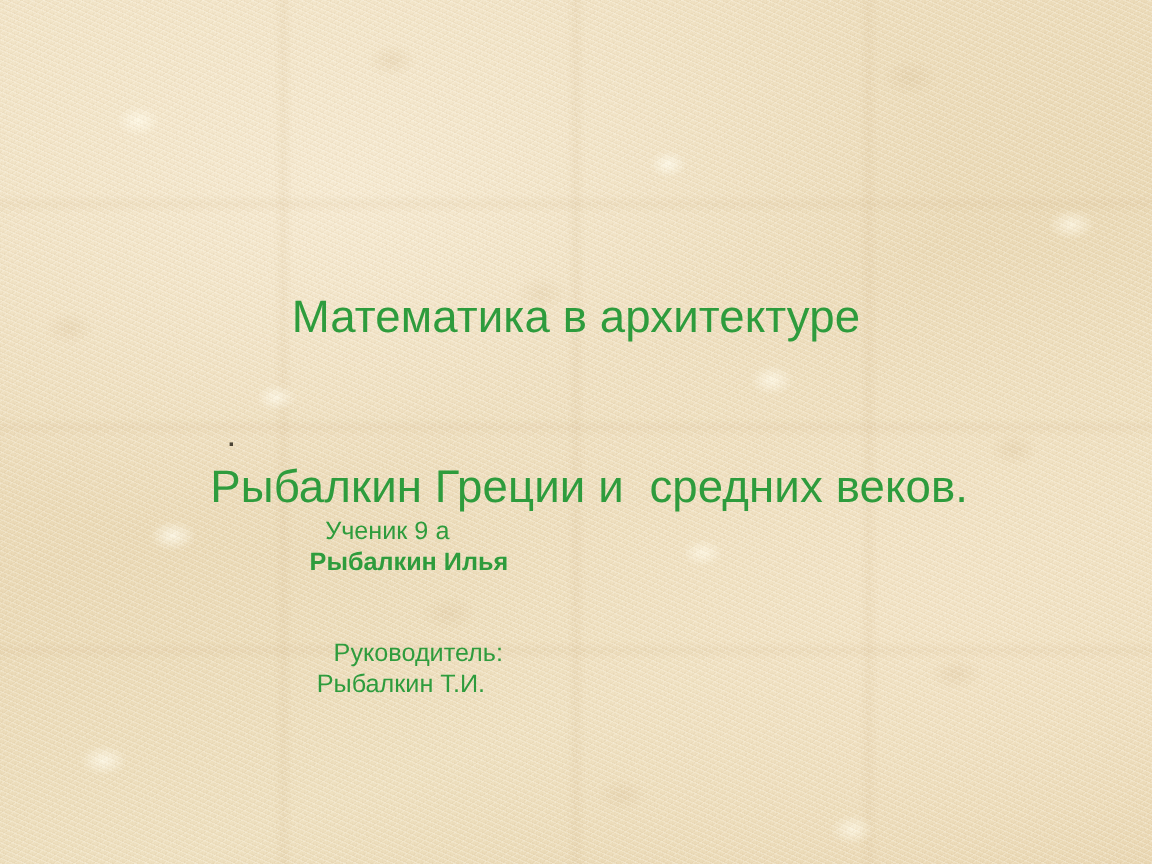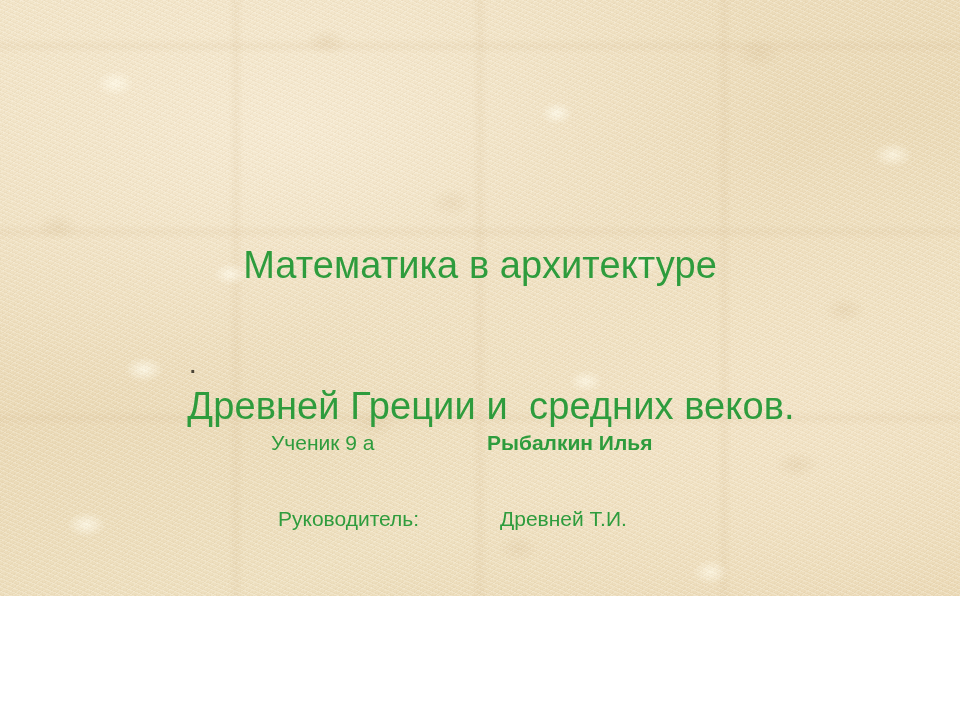--- a/index.html
+++ b/index.html
@@ -5,21 +5,21 @@
 <style>
   html, body {
     margin: 0;
     padding: 0;
     background: #ffffff;
   }
 
   #slide {
     position: relative;
     width: 960px;
-    height: 596px;
+    height: 720px;
     overflow: hidden;
     font-family: "Liberation Sans", "DejaVu Sans", sans-serif;
     
     background-color: #efdfbe;
     background-image:
       
       radial-gradient(ellipse 26px 18px at 12% 14%, rgba(255,250,233,.85), rgba(255,250,233,0) 70%),
       radial-gradient(ellipse 30px 20px at 34% 7%,  rgba(214,189,148,.30), rgba(214,189,148,0) 70%),
       radial-gradient(ellipse 22px 16px at 58% 19%, rgba(255,252,238,.80), rgba(255,252,238,0) 70%),
       radial-gradient(ellipse 34px 22px at 79% 9%,  rgba(210,185,143,.26), rgba(210,185,143,0) 70%),
@@ -114,20 +114,21 @@
     width: 470px;
     color: #2e9c3d;
     font-size: 21px;
     line-height: 26px;
     font-weight: 400;
   }
   .credit-row {
     display: flex;
     align-items: baseline;
     white-space: pre;
+    flex-direction: column;
   }
   .credit-row + .credit-row { margin-top: 50px; }
   .credit-role  { width: 216px; display: block; }
   .credit-name  { display: block; }
 
   .row-student   .credit-role { padding-left: 13px; }
   .row-student   .credit-name { padding-left: 0px; font-weight: bold; }
   .row-superv    .credit-role { padding-left: 20px; }
   .row-superv    .credit-name { padding-left: 6px; }
 </style>
@@ -135,33 +136,33 @@
 <body>
 
 <div id="slide">
 
   <div id="grain"></div>
 
   <div id="content">
 
     <div class="title-block">
       <span class="title-line title-line-1">Математика в архитектуре</span>
-      <span class="title-line title-line-2">Древней Греции и  средних веков.</span>
+      <span class="title-line title-line-2">Рыбалкин Греции и  средних веков.</span>
     </div>
 
     <div class="stray-dot">.</div>
 
     <div class="credits">
 
       <div class="credit-row row-student">
         <span class="credit-role">Ученик 9 а</span>
         <span class="credit-name">Рыбалкин Илья</span>
       </div>
 
       <div class="credit-row row-superv">
         <span class="credit-role">Руководитель:</span>
-        <span class="credit-name">Древней Т.И.</span>
+        <span class="credit-name">Рыбалкин Т.И.</span>
       </div>
 
     </div>
 
   </div>
 </div>
 
 </body></html>

